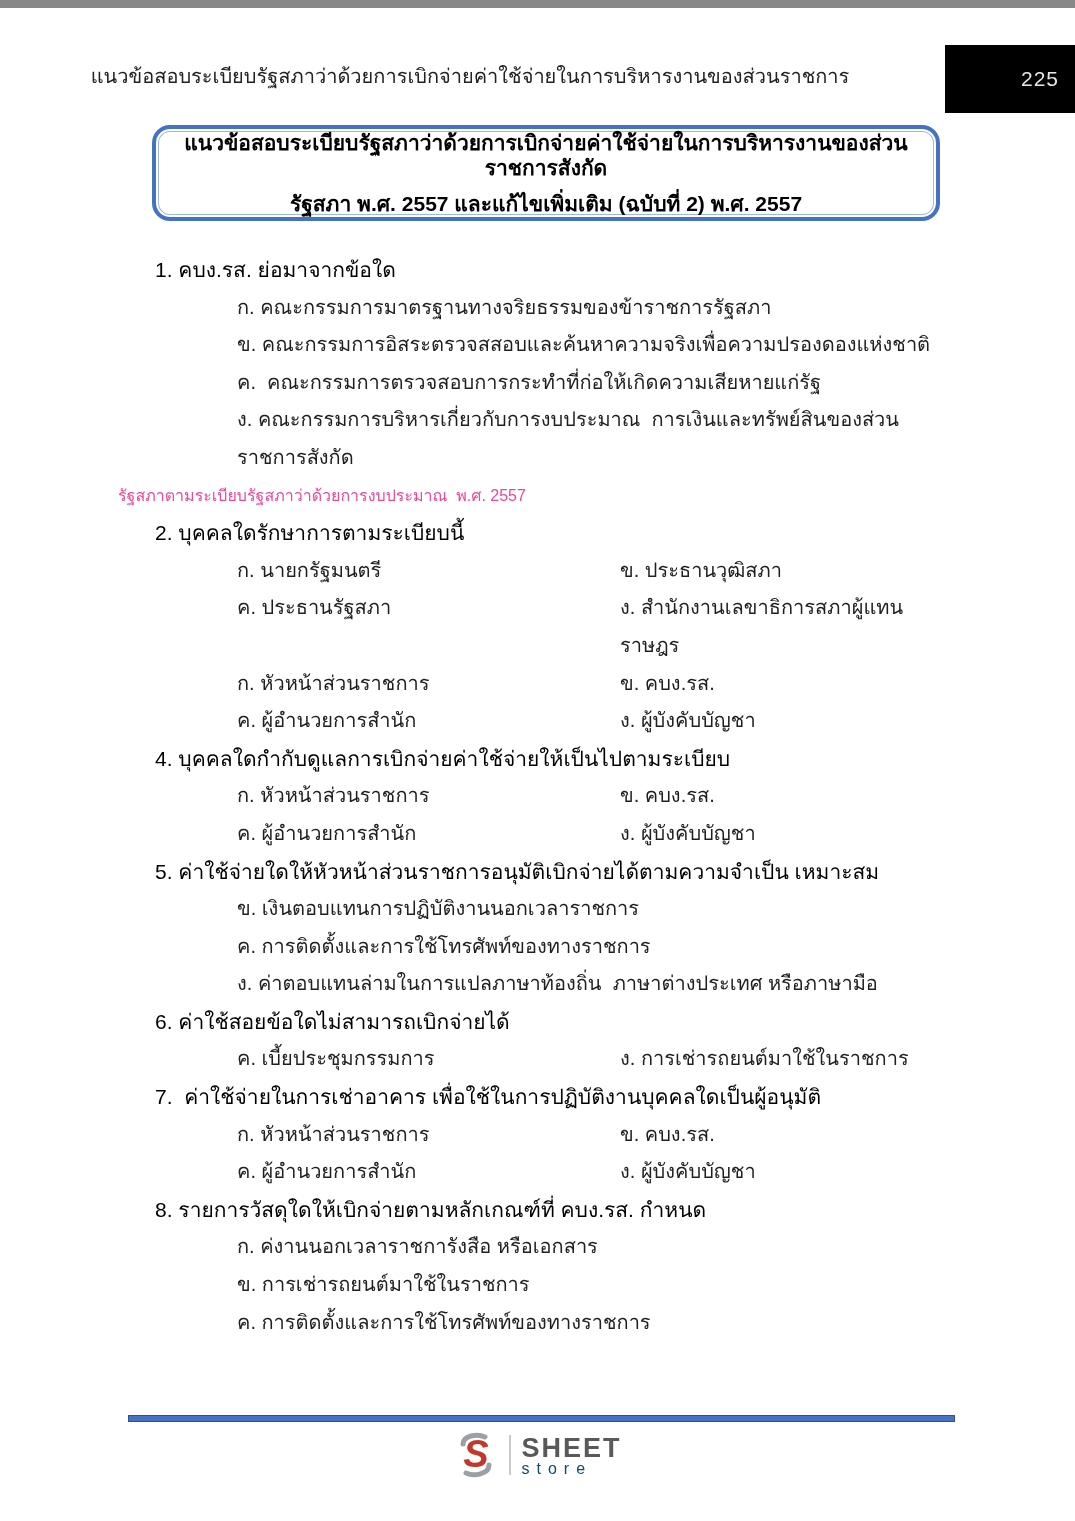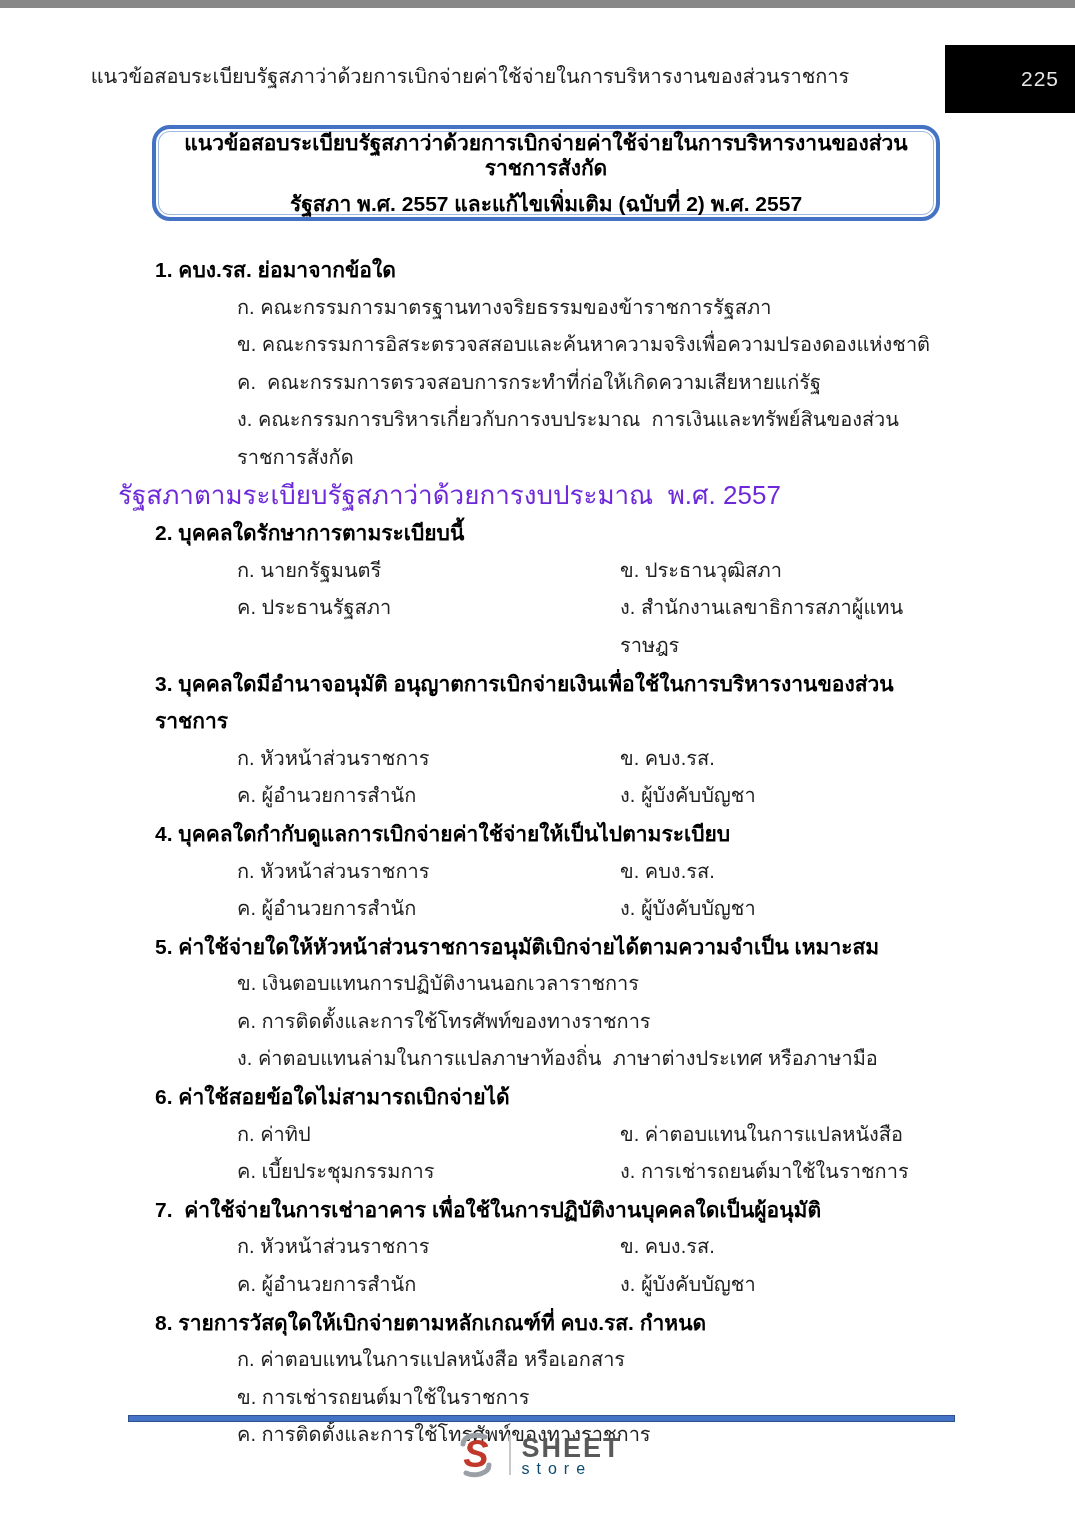--- a/index.html
+++ b/index.html
@@ -32,25 +32,25 @@
     display:flex;flex-direction:column;align-items:center;justify-content:center;
     gap:10px;
     font-weight:bold;font-size:21px;color:#000;
     text-align:center;
   }
   .title-box .tline{white-space:pre-wrap;line-height:1.2;}
   .content{
     position:absolute;top:243px;left:130px;width:830px;
   }
   .line{line-height:37.6px;min-height:37.6px;white-space:pre-wrap;}
-  .q-head{font-weight:bold;font-size:21px;padding-left:25px;color:#000;}
+  .q-head{font-weight:normal;font-size:21px;padding-left:25px;color:#000;}
   .opt{font-size:20px;padding-left:107px;color:#1f1f1f;}
   .opt-row{display:grid;grid-template-columns:383px 1fr;padding-left:107px;}
   .opt-row .opt{padding-left:0;}
-  .q-cont{font-size:26px;margin-left:-12px;color:#6d28d9;}
+  .q-cont{font-size:16px;margin-left:-12px;color:#ec4899;}
   .footer-bar{
     position:absolute;top:1407px;left:128px;width:827px;height:7px;
     background:#4472C4;border:1px solid #2F528F;box-sizing:border-box;
   }
   .footer-logo{
     position:absolute;top:1424px;left:0;width:1075px;
     display:flex;align-items:center;justify-content:center;gap:10px;
   }
   .s-mark{width:46px;height:46px;display:block;}
   .logo-divider{width:2px;height:40px;background:#c9c9c9;}
@@ -88,21 +88,20 @@
         <div class="opt-row">
           <div class="line opt">ก. นายกรัฐมนตรี</div>
           <div class="line opt">ข. ประธานวุฒิสภา</div>
         </div>
         <div class="opt-row">
           <div class="line opt">ค. ประธานรัฐสภา</div>
           <div class="line opt">ง. สำนักงานเลขาธิการสภาผู้แทนราษฎร</div>
         </div>
       </div>
       <div>
-        <div class="line q-head">3. บุคคลใดมีอำนาจอนุมัติ อนุญาตการเบิกจ่ายเงินเพื่อใช้ในการบริหารงานของส่วนราชการ</div>
         <div class="opt-row">
           <div class="line opt">ก. หัวหน้าส่วนราชการ</div>
           <div class="line opt">ข. คบง.รส.</div>
         </div>
         <div class="opt-row">
           <div class="line opt">ค. ผู้อำนวยการสำนัก</div>
           <div class="line opt">ง. ผู้บังคับบัญชา</div>
         </div>
       </div>
       <div>
@@ -118,42 +117,38 @@
       </div>
       <div>
         <div class="line q-head">5. ค่าใช้จ่ายใดให้หัวหน้าส่วนราชการอนุมัติเบิกจ่ายได้ตามความจำเป็น เหมาะสม</div>
         <div class="line opt">ข. เงินตอบแทนการปฏิบัติงานนอกเวลาราชการ</div>
         <div class="line opt">ค. การติดตั้งและการใช้โทรศัพท์ของทางราชการ</div>
         <div class="line opt">ง. ค่าตอบแทนล่ามในการแปลภาษาท้องถิ่น  ภาษาต่างประเทศ หรือภาษามือ</div>
       </div>
       <div>
         <div class="line q-head">6. ค่าใช้สอยข้อใดไม่สามารถเบิกจ่ายได้</div>
         <div class="opt-row">
-          <div class="line opt">ก. ค่าทิป</div>
-          <div class="line opt">ข. ค่าตอบแทนในการแปลหนังสือ</div>
-        </div>
-        <div class="opt-row">
           <div class="line opt">ค. เบี้ยประชุมกรรมการ</div>
           <div class="line opt">ง. การเช่ารถยนต์มาใช้ในราชการ</div>
         </div>
       </div>
       <div>
         <div class="line q-head">7.  ค่าใช้จ่ายในการเช่าอาคาร เพื่อใช้ในการปฏิบัติงานบุคคลใดเป็นผู้อนุมัติ</div>
         <div class="opt-row">
           <div class="line opt">ก. หัวหน้าส่วนราชการ</div>
           <div class="line opt">ข. คบง.รส.</div>
         </div>
         <div class="opt-row">
           <div class="line opt">ค. ผู้อำนวยการสำนัก</div>
           <div class="line opt">ง. ผู้บังคับบัญชา</div>
         </div>
       </div>
       <div>
         <div class="line q-head">8. รายการวัสดุใดให้เบิกจ่ายตามหลักเกณฑ์ที่ คบง.รส. กำหนด</div>
-        <div class="line opt">ก. ค่าตอบแทนในการแปลหนังสือ หรือเอกสาร</div>
+        <div class="line opt">ก. ค่งานนอกเวลาราชการังสือ หรือเอกสาร</div>
         <div class="line opt">ข. การเช่ารถยนต์มาใช้ในราชการ</div>
         <div class="line opt">ค. การติดตั้งและการใช้โทรศัพท์ของทางราชการ</div>
       </div>
     </div>
 
   <div class="footer-bar"></div>
 
   <div class="footer-logo">
     <svg class="s-mark" viewBox="0 0 46 46" xmlns="http://www.w3.org/2000/svg">
       <path d="M10 12 C10 4, 24 1, 32 5" stroke="#9aa0a6" stroke-width="5" fill="none" stroke-linecap="round"></path>

